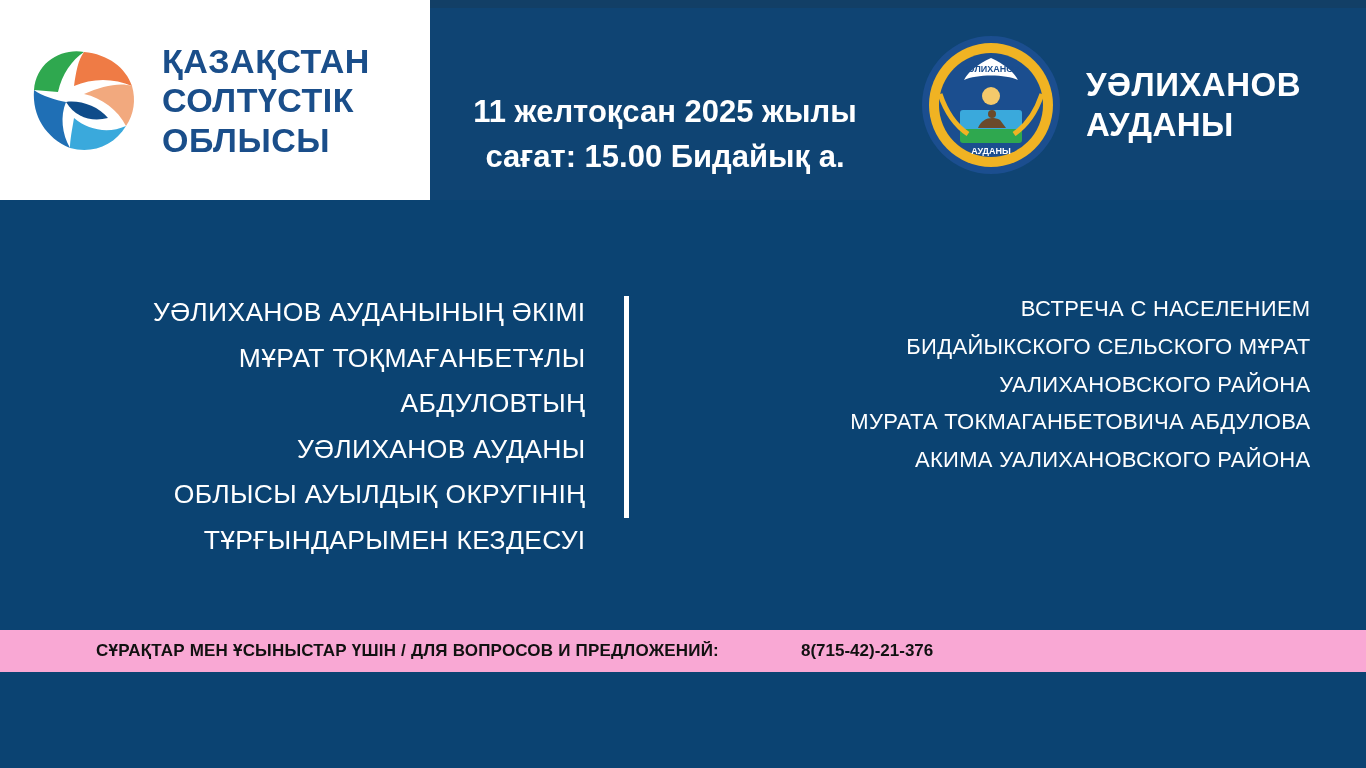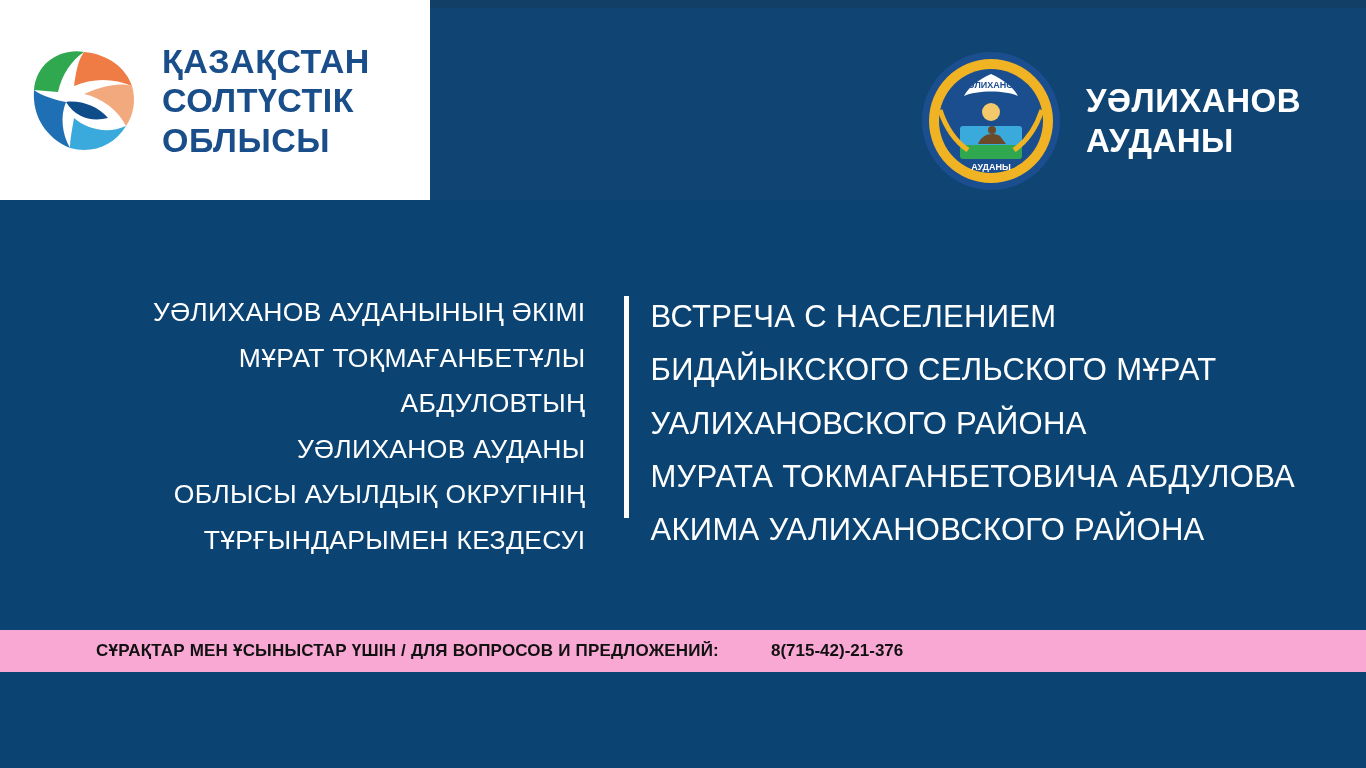--- a/index.html
+++ b/index.html
@@ -74,21 +74,21 @@
     text-align: center;
     color: #ffffff;
     font-size: 31px;
     font-weight: bold;
     line-height: 1.45;
   }
 
   
   .district-block {
     position: absolute;
-    top: 42px;
+    top: 26px;
     left: 920px;
     display: flex;
     align-items: center;
     gap: 24px;
   }
   .emblem {
     width: 142px; height: 142px;
     position: relative;
   }
   .district-name {
@@ -126,24 +126,24 @@
     letter-spacing: 0.3px;
   }
   .divider {
     width: 5px;
     background: #ffffff;
     height: 222px;
     margin-top: 6px;
   }
   .col-ru {
     width: 660px;
-    text-align: left;
+    text-align: right;
     padding-left: 22px;
     color: #ffffff;
-    font-size: 31px;
+    font-size: 22px;
     line-height: 1.72;
     letter-spacing: 0.3px;
   }
 
   
   .footer-white {
     position: absolute;
     top: 630px; left: 0;
     width: 100%;
     height: 42px;
@@ -155,21 +155,21 @@
     color: #111111;
     font-weight: bold;
     font-size: 17px;
     margin-left: 96px;
     letter-spacing: 0.2px;
   }
   .footer-phone {
     color: #111111;
     font-weight: bold;
     font-size: 17px;
-    margin-left: 52px;
+    margin-left: 82px;
   }
   .footer-blue {
     position: absolute;
     top: 672px; left: 0;
     width: 100%;
     height: 96px;
     background: #0b4372;
   }
 </style>
 </head>
@@ -195,20 +195,24 @@
         <path d="M44 64 C58 62, 76 68, 86 80 C70 84, 54 80, 44 64 Z" fill="#0f4c8a"></path>
       </svg>
     </div>
     <div class="sko-text">
       <div>ҚАЗАҚСТАН</div>
       <div>СОЛТҮСТІК</div>
       <div>ОБЛЫСЫ</div>
     </div>
   </div>
 
+  <div class="date-block">
+    <div>11 желтоқсан 2025 жылы</div>
+    <div>сағат: 15.00  Бидайық а.</div>
+  </div>
 
   <div class="district-block">
     <div class="emblem">
       <svg viewBox="0 0 142 142" width="142" height="142" aria-hidden="true">
         <circle cx="71" cy="71" r="69" fill="#1b4e8f"></circle>
         <circle cx="71" cy="71" r="62" fill="#f0b323"></circle>
         <circle cx="71" cy="71" r="52" fill="#1b4e8f"></circle>
         <path d="M71 24 C58 30, 48 38, 44 46 C56 40, 86 40, 98 46 C94 38, 84 30, 71 24 Z" fill="#ffffff"></path>
         <circle cx="71" cy="62" r="9" fill="#f4c96b"></circle>
         <rect x="40" y="76" width="62" height="22" rx="3" fill="#3aa9dc"></rect>

